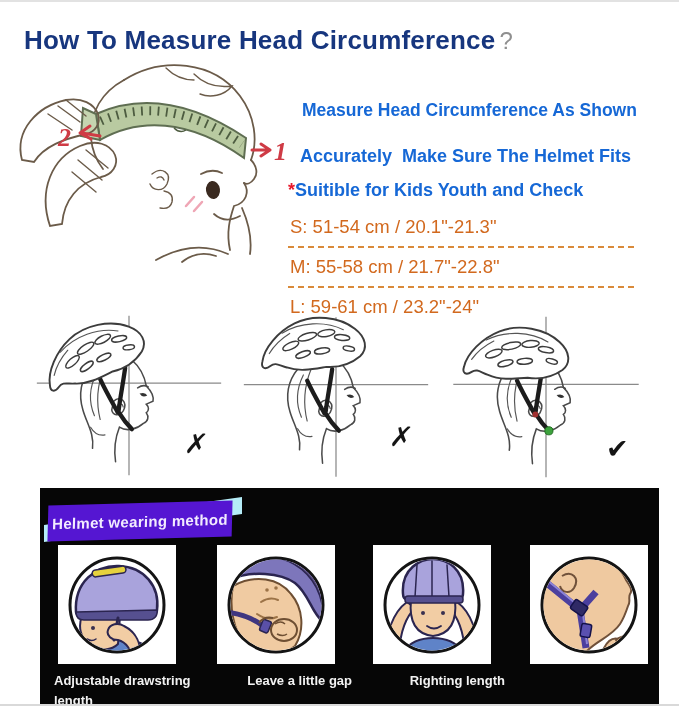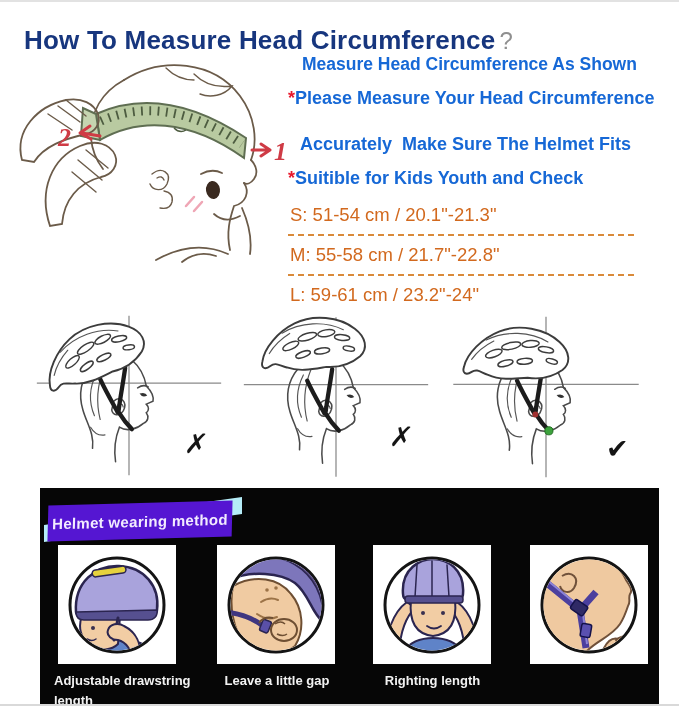--- a/index.html
+++ b/index.html
@@ -12,21 +12,21 @@
   .title .qmark{color:#8f8f8f;font-weight:400;font-size:24px;margin-left:4px;}
   
   .measure-illu{position:absolute;left:6px;top:46px;width:288px;height:262px;}
   .ln{fill:none;stroke:#6b5b49;stroke-width:1.8;stroke-linecap:round;}
   .ln2{fill:none;stroke:#6b5b49;stroke-width:1.4;stroke-linecap:round;}
   .redlab{fill:#cf3b45;font-family:"Liberation Serif","DejaVu Serif",serif;
           font-style:italic;font-weight:bold;font-size:26px;}
   .redarr{fill:none;stroke:#cf3b45;stroke-width:3;stroke-linecap:round;stroke-linejoin:round;}
   
   .info{position:absolute;left:288px;top:52px;width:385px;}
-  .shown-line{margin-left:14px;font-size:17.5px;font-weight:bold;color:#1668d6;}
+  .shown-line{margin-left:14px;font-size:17.5px;font-weight:bold;color:#1668d6;margin-top:46px;}
   .note{margin-top:16px;font-size:25px;font-weight:bold;color:#e8192c;letter-spacing:.5px;}
   .bluep{margin-top:13px;font-size:18px;font-weight:bold;color:#1668d6;white-space:pre;}
   .bluep .star{color:#e8192c;}
   .bluep.indent{margin-top:25px;margin-left:12px;}
   .sizes{margin-top:12px;}
   .size-row{font-size:18.5px;color:#d2691e;padding:3px 0 1px 2px;}
   .size-div{border-top:2px dashed #d98a3a;width:346px;margin:7px 0 5px 0;height:0;}
   
   .fit-fig{position:absolute;}
   .fit-fig svg{display:block;}
@@ -42,21 +42,21 @@
   .panel{position:absolute;left:40px;top:486px;width:619px;height:220px;background:#060606;}
   .banner-cyan{position:absolute;left:4px;top:9px;width:198px;height:45px;background:#b5ecf7;
                clip-path:polygon(0 62%,100% 0,100% 38%,0 100%);}
   .banner-purple{position:absolute;left:8px;top:15px;width:184px;height:36px;background:#5516d2;
                  transform:skewX(-3deg) rotate(-1.5deg);display:flex;align-items:center;
                  justify-content:center;font-size:15px;font-weight:bold;color:#f2ebff;
                  letter-spacing:.3px;}
   .card{position:absolute;top:57px;width:118px;height:119px;background:#ffffff;
         display:flex;align-items:center;justify-content:center;}
   .caption{position:absolute;top:183px;font-size:13px;font-weight:bold;color:#f2f2f2;line-height:1.55;}
-  .cap-c{text-align:center;}
+  .cap-c{text-align:right;}
   .ck{stroke:#2b2550;stroke-linecap:round;stroke-linejoin:round;}
 </style>
 </head>
 <body>
 
 <div class="page">
 
   <svg width="0" height="0" style="position:absolute" aria-hidden="true">
     <defs>
       <g id="hh-cross">
@@ -120,21 +120,20 @@
       <path class="redarr" d="M94,88 L76,85 M84,78 L74,85 L85,91"></path>
     </g>
     <g>
       <path class="redarr" d="M246,102 L262,102 M255,96 L264,102 L255,108"></path>
       <text class="redlab" x="268" y="112">1</text>
     </g>
   </svg>
 
   <div class="info">
     <div class="shown-line">Measure Head Circumference As Shown</div>
-    <div class="bluep"><span class="star">*</span><span>Please Measure Your Head Circumference</span></div>
     <div class="bluep indent">Accurately  Make Sure The Helmet Fits</div>
     <div class="bluep"><span class="star">*</span><span>Suitible for Kids Youth and Check</span></div>
     <div class="sizes">
       <div class="size-row">S: 51-54 cm / 20.1"-21.3"</div>
       <div class="size-div"></div>
       <div class="size-row">M: 55-58 cm / 21.7"-22.8"</div>
       <div class="size-div"></div>
       <div class="size-row">L: 59-61 cm / 23.2"-24"</div>
     </div>
   </div>

